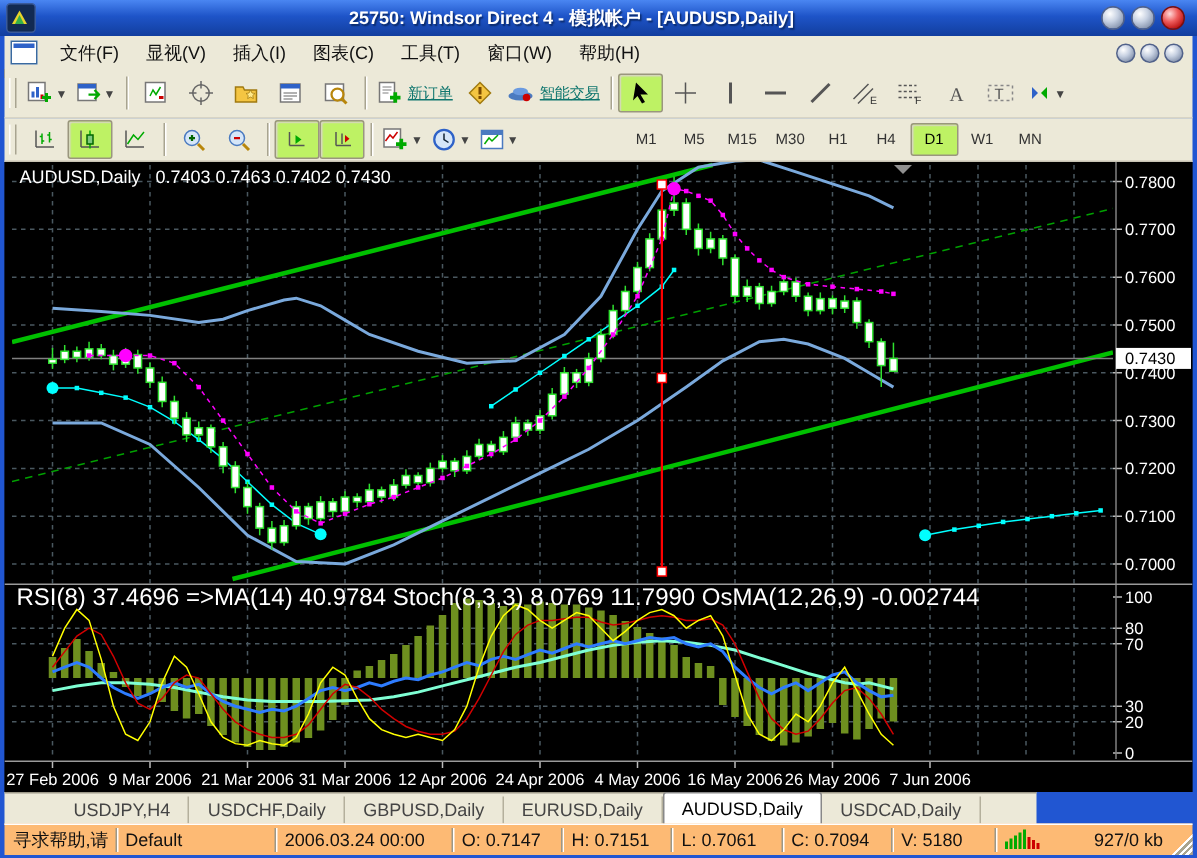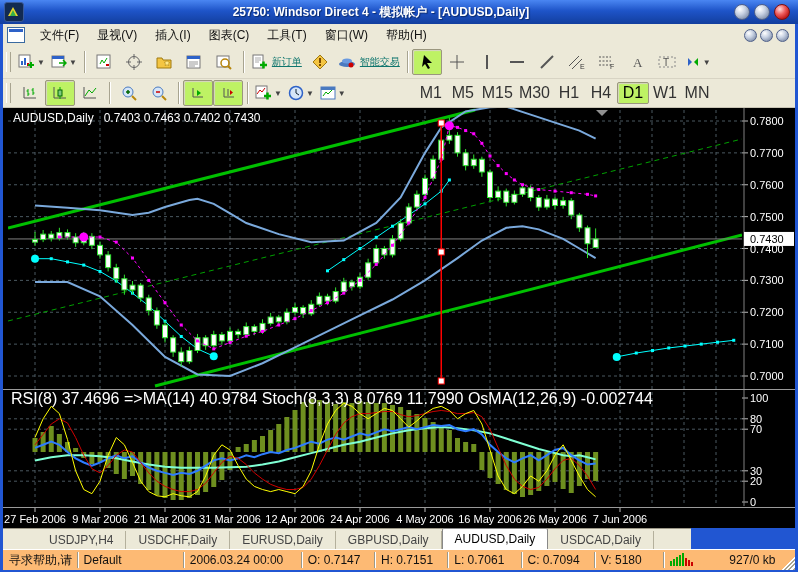--- a/index.html
+++ b/index.html
@@ -27,21 +27,21 @@
   #tb1{top:46px;height:32px;border-bottom:1px solid #d8d4c4;}
   #tb2{top:79px;height:28px;border-bottom:1px solid #c8c4b4;}
   .grip{width:3px;height:20px;margin:0 4px 0 3px;border-left:1px solid #fff;border-right:1px solid #a8a490;flex:none;}
   .tsep{width:1px;height:22px;background:#a8a490;box-shadow:1px 0 0 #fff;margin:0 4px;flex:none;}
   .tb{height:24px;min-width:24px;display:flex;align-items:center;justify-content:center;border:1px solid transparent;border-radius:2px;padding:0 2px;flex:none;}
   .tb.checked{border-color:#9a967e;background:#bef264;box-shadow:inset 1px 1px 1px #d8d4c4;}
   .tb .lbl{font-size:10px;color:#0f766e;margin-left:4px;white-space:nowrap;text-decoration:underline;}
   .dd{font-size:8px;color:#444;margin-left:2px;}
   .tb svg{display:block;}
   .tf-group{display:flex;margin-left:66px;}
-  .tb.tf{min-width:26px;font-size:16px;color:#333;height:20px;}
+  .tb.tf{min-width:26px;font-size:10px;color:#333;height:20px;}
   .tb.tf.checked{color:#000;}
   
   #chart-area{position:absolute;left:3px;top:108px;width:792px;height:420px;background:#000;}
   #chart-svg{position:absolute;left:0;top:0;}
   .sym-label{position:absolute;left:10px;top:3px;color:#fff;font-size:12px;white-space:nowrap;}
   .sym-label b{font-weight:normal;margin-right:10px;}
   .ind-label{position:absolute;left:8px;top:282px;color:#fff;font-size:16px;white-space:nowrap;}
   
   .tabbar{position:absolute;left:3px;top:528px;width:688px;height:21px;background:#ECE9D8;display:flex;align-items:flex-end;border-top:1px solid #9c9888;}
   .tabspacer{width:34px;flex:none;}
@@ -728,22 +728,22 @@
       <b>AUDUSD,Daily</b><span>0.7403 0.7463 0.7402 0.7430</span>
     </div>
     <div class="ind-label">RSI(8) 37.4696  =&gt;MA(14) 40.9784  Stoch(8,3,3) 8.0769 11.7990  OsMA(12,26,9) -0.002744</div>
   </div>
 
   <div class="tabbar">
     <div class="tabspacer"></div>
     <div id="tabs" style="display:flex;align-items:flex-end;">
         <div class="tab">USDJPY,H4</div>
         <div class="tab">USDCHF,Daily</div>
+        <div class="tab">GBPUSD,Daily</div>
         <div class="tab">EURUSD,Daily</div>
-        <div class="tab">GBPUSD,Daily</div>
         <div class="tab active">AUDUSD,Daily</div>
         <div class="tab">USDCAD,Daily</div>
       </div>
   </div>
 
   <div class="statusbar">
     <div class="seg">寻求帮助,请</div>
     <div class="sepv"></div>
     <div class="seg" style="width:96px;">Default</div>
     <div class="sepv"></div>

